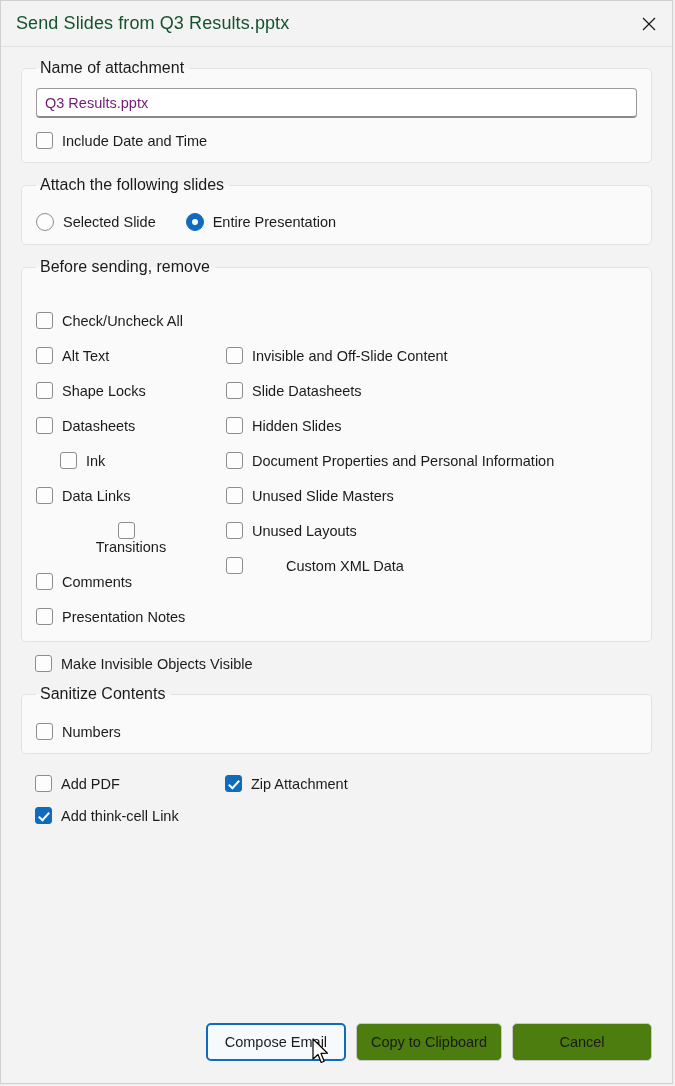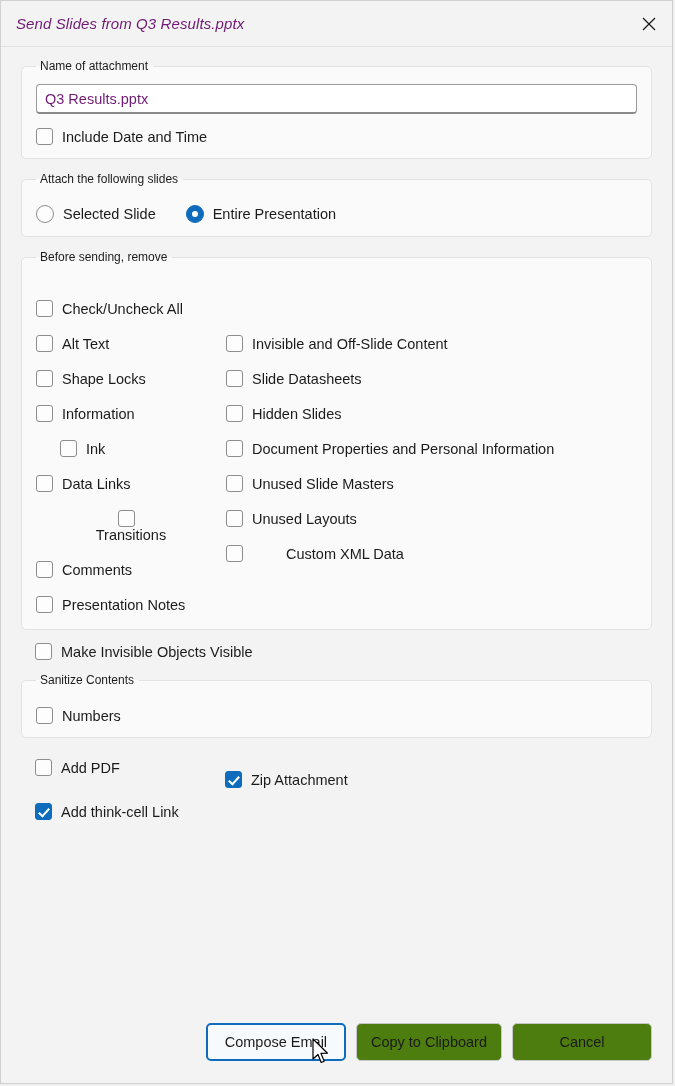--- a/index.html
+++ b/index.html
@@ -27,24 +27,23 @@
   .titlebar {
     height: 45px;
     display: flex;
     align-items: center;
     justify-content: space-between;
     background: #f3f3f3;
     border-bottom: 1px solid #e3e3e3;
     padding: 0 0 0 15px;
   }
   .title {
-    font-size: 15px;
-    color: #701a75;
+    font-size: 18px;
+    color: #14532d;
     letter-spacing: 0.1px;
-    font-style: italic;
   }
   .close-btn {
     width: 46px;
     height: 44px;
     display: flex;
     align-items: center;
     justify-content: center;
     cursor: pointer;
     font-size: 19px;
     color: #1b1b1b;
@@ -58,21 +57,21 @@
   fieldset.group {
     border: 1px solid #e2e2e2;
     border-radius: 5px;
     background: #fafafa;
     margin: 0 0 13px 0;
     padding: 8px 14px 13px 14px;
     position: relative;
   }
   fieldset.group > legend {
     padding: 0 5px 0 4px;
-    font-size: 12px;
+    font-size: 16px;
     color: #1b1b1b;
   }
 
   .text-input {
     width: 100%;
     box-sizing: border-box;
     height: 30px;
     border: 1px solid #9a9a9a;
     border-bottom: 2px solid #8a8a8a;
     border-radius: 4px;
@@ -241,21 +240,21 @@
           <div class="chk-row" style="margin-top:18px;">
             <span class="chk"></span>
             <span class="chk-label">Alt Text</span>
           </div>
           <div class="chk-row" style="margin-top:18px;">
             <span class="chk"></span>
             <span class="chk-label">Shape Locks</span>
           </div>
           <div class="chk-row" style="margin-top:18px;">
             <span class="chk"></span>
-            <span class="chk-label">Information</span>
+            <span class="chk-label">Datasheets</span>
           </div>
           <div class="chk-row" style="margin-top:18px;padding-left:24px;">
             <span class="chk"></span>
             <span class="chk-label">Ink</span>
           </div>
           <div class="chk-row" style="margin-top:18px;">
             <span class="chk"></span>
             <span class="chk-label">Data Links</span>
           </div>
           <div class="chk-row" style="margin-top:18px;flex-direction:column;">
@@ -322,21 +321,21 @@
 
     <div class="standalone">
       <div class="two-col">
         <div class="col-left">
           <div class="chk-row" style="margin-top:8px;">
             <span class="chk"></span>
             <span class="chk-label">Add PDF</span>
           </div>
         </div>
         <div class="col-right">
-          <div class="chk-row" style="margin-top:20px;">
+          <div class="chk-row" style="margin-top:8px;">
             <span class="chk checked"></span>
             <span class="chk-label">Zip Attachment</span>
           </div>
         </div>
       </div>
       <div class="chk-row" style="margin-top:15px;">
         <span class="chk checked"></span>
         <span class="chk-label">Add think-cell Link</span>
       </div>
     </div>

